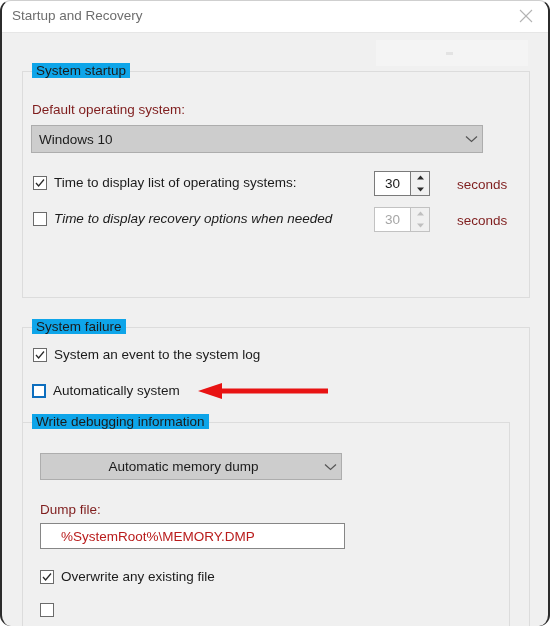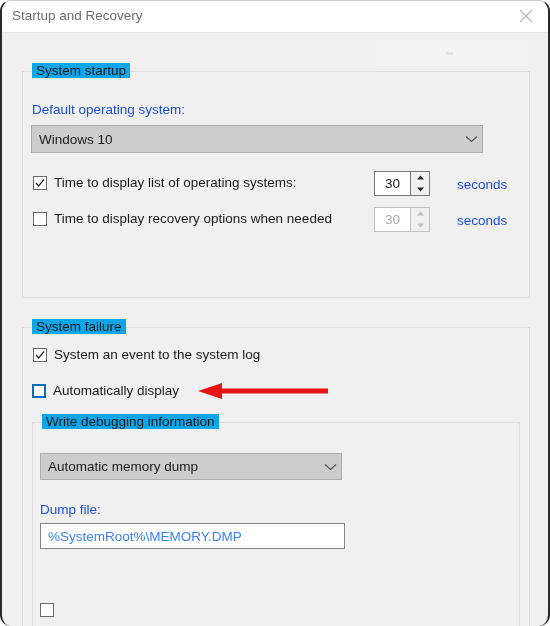--- a/index.html
+++ b/index.html
@@ -80,21 +80,21 @@
     left: 9px;
     background: #0ea5e9;
     padding: 0 4px;
     font-size: 13.5px;
     color: #1b1b1b;
     white-space: nowrap;
   }
   .label {
     position: absolute;
     font-size: 13.5px;
-    color: #1d4ed8;
+    color: #7f1d1d;
     white-space: nowrap;
   }
   
   .combo {
     position: absolute;
     box-sizing: border-box;
     background: #cdcdcd;
     border: 1px solid #adadad;
     display: flex;
     align-items: center;
@@ -179,22 +179,22 @@
   .textinput {
     position: absolute;
     box-sizing: border-box;
     background: #ffffff;
     border: 1px solid #868686;
     display: flex;
     align-items: center;
   }
   .textinput span {
     font-size: 13.5px;
-    color: #3b82f6;
-    padding-left: 7px;
+    color: #b91c1c;
+    padding-left: 20px;
     white-space: nowrap;
   }
   
   .annot-arrow {
     position: absolute;
     left: 192px;
     top: 379px;
     pointer-events: none;
   }
 </style>
@@ -250,21 +250,21 @@
       </div>
       <div class="spin-down">
         <svg width="9" height="5" viewBox="0 0 9 5">
             <polygon points="4.5,4.5 1,0.5 8,0.5" fill="#2b2b2b"></polygon>
           </svg>
       </div>
     </div>
   </div>
   <div class="label" style="left:455px; top:176px;">seconds</div>
 
-  <div class="cbrow" style="left:31px; top:210px;">
+  <div class="cbrow" style="left:31px; top:210px;font-style:italic;">
     <div class="cbox"></div>
     <div class="cbtext">Time to display recovery options when needed</div>
   </div>
   <div class="spinner disabled" style="left:357px; top:206px;">
     <div class="spin-field">30</div>
     <div class="spin-btns">
       <div class="spin-up">
         <svg width="9" height="5" viewBox="0 0 9 5">
             <polygon points="4.5,0.5 8,4.5 1,4.5" fill="#bfbfbf"></polygon>
           </svg>
@@ -286,42 +286,50 @@
     <div class="cbox">
       <svg width="10" height="10" viewBox="0 0 10 10">
         <polyline points="1,5 3.6,8 9,1.5" fill="none" stroke="#2b2b2b" stroke-width="1.3"></polyline>
       </svg>
     </div>
     <div class="cbtext">System an event to the system log</div>
   </div>
 
   <div class="cbrow" style="left:30px; top:382px;">
     <div class="cbox focused"></div>
-    <div class="cbtext">Automatically display</div>
-  </div>
-
-  <div class="groupbox" style="left:30px; top:421px; width:488px; height:205px;">
+    <div class="cbtext">Automatically system</div>
+  </div>
+
+  <div class="groupbox" style="left:20px; top:421px; width:488px; height:205px;">
     <div class="group-legend">Write debugging information</div>
   </div>
 
-  <div class="combo" style="left:38px; top:452px; width:302px; height:27px;">
+  <div class="combo" style="left:38px; top:452px; width:302px; height:27px;text-align:center;">
     <div class="combo-text">Automatic memory dump</div>
     <div class="chevron">
       <svg width="13" height="8" viewBox="0 0 13 8">
         <polyline points="1,1.5 6.5,6.5 12,1.5" fill="none" stroke="#555555" stroke-width="1.2"></polyline>
       </svg>
     </div>
   </div>
 
   <div class="label" style="left:38px; top:501px;">Dump file:</div>
 
   <div class="textinput" style="left:38px; top:522px; width:305px; height:26px;">
     <span>%SystemRoot%\MEMORY.DMP</span>
   </div>
 
+  <div class="cbrow" style="left:38px; top:568px;">
+    <div class="cbox">
+      <svg width="10" height="10" viewBox="0 0 10 10">
+        <polyline points="1,5 3.6,8 9,1.5" fill="none" stroke="#2b2b2b" stroke-width="1.3"></polyline>
+      </svg>
+    </div>
+    <div class="cbtext">Overwrite any existing file</div>
+  </div>
 
   <div class="cbrow" style="left:38px; top:602px; width:460px; overflow:hidden;">
     <div class="cbox"></div>
   </div>
 
   <svg class="annot-arrow" width="140" height="22" viewBox="0 0 140 22">
     <polygon points="4,11 28,3 28,19" fill="#e81313"></polygon>
     <rect x="27" y="8.5" width="107" height="5" fill="#e81313"></rect>
   </svg>
 

